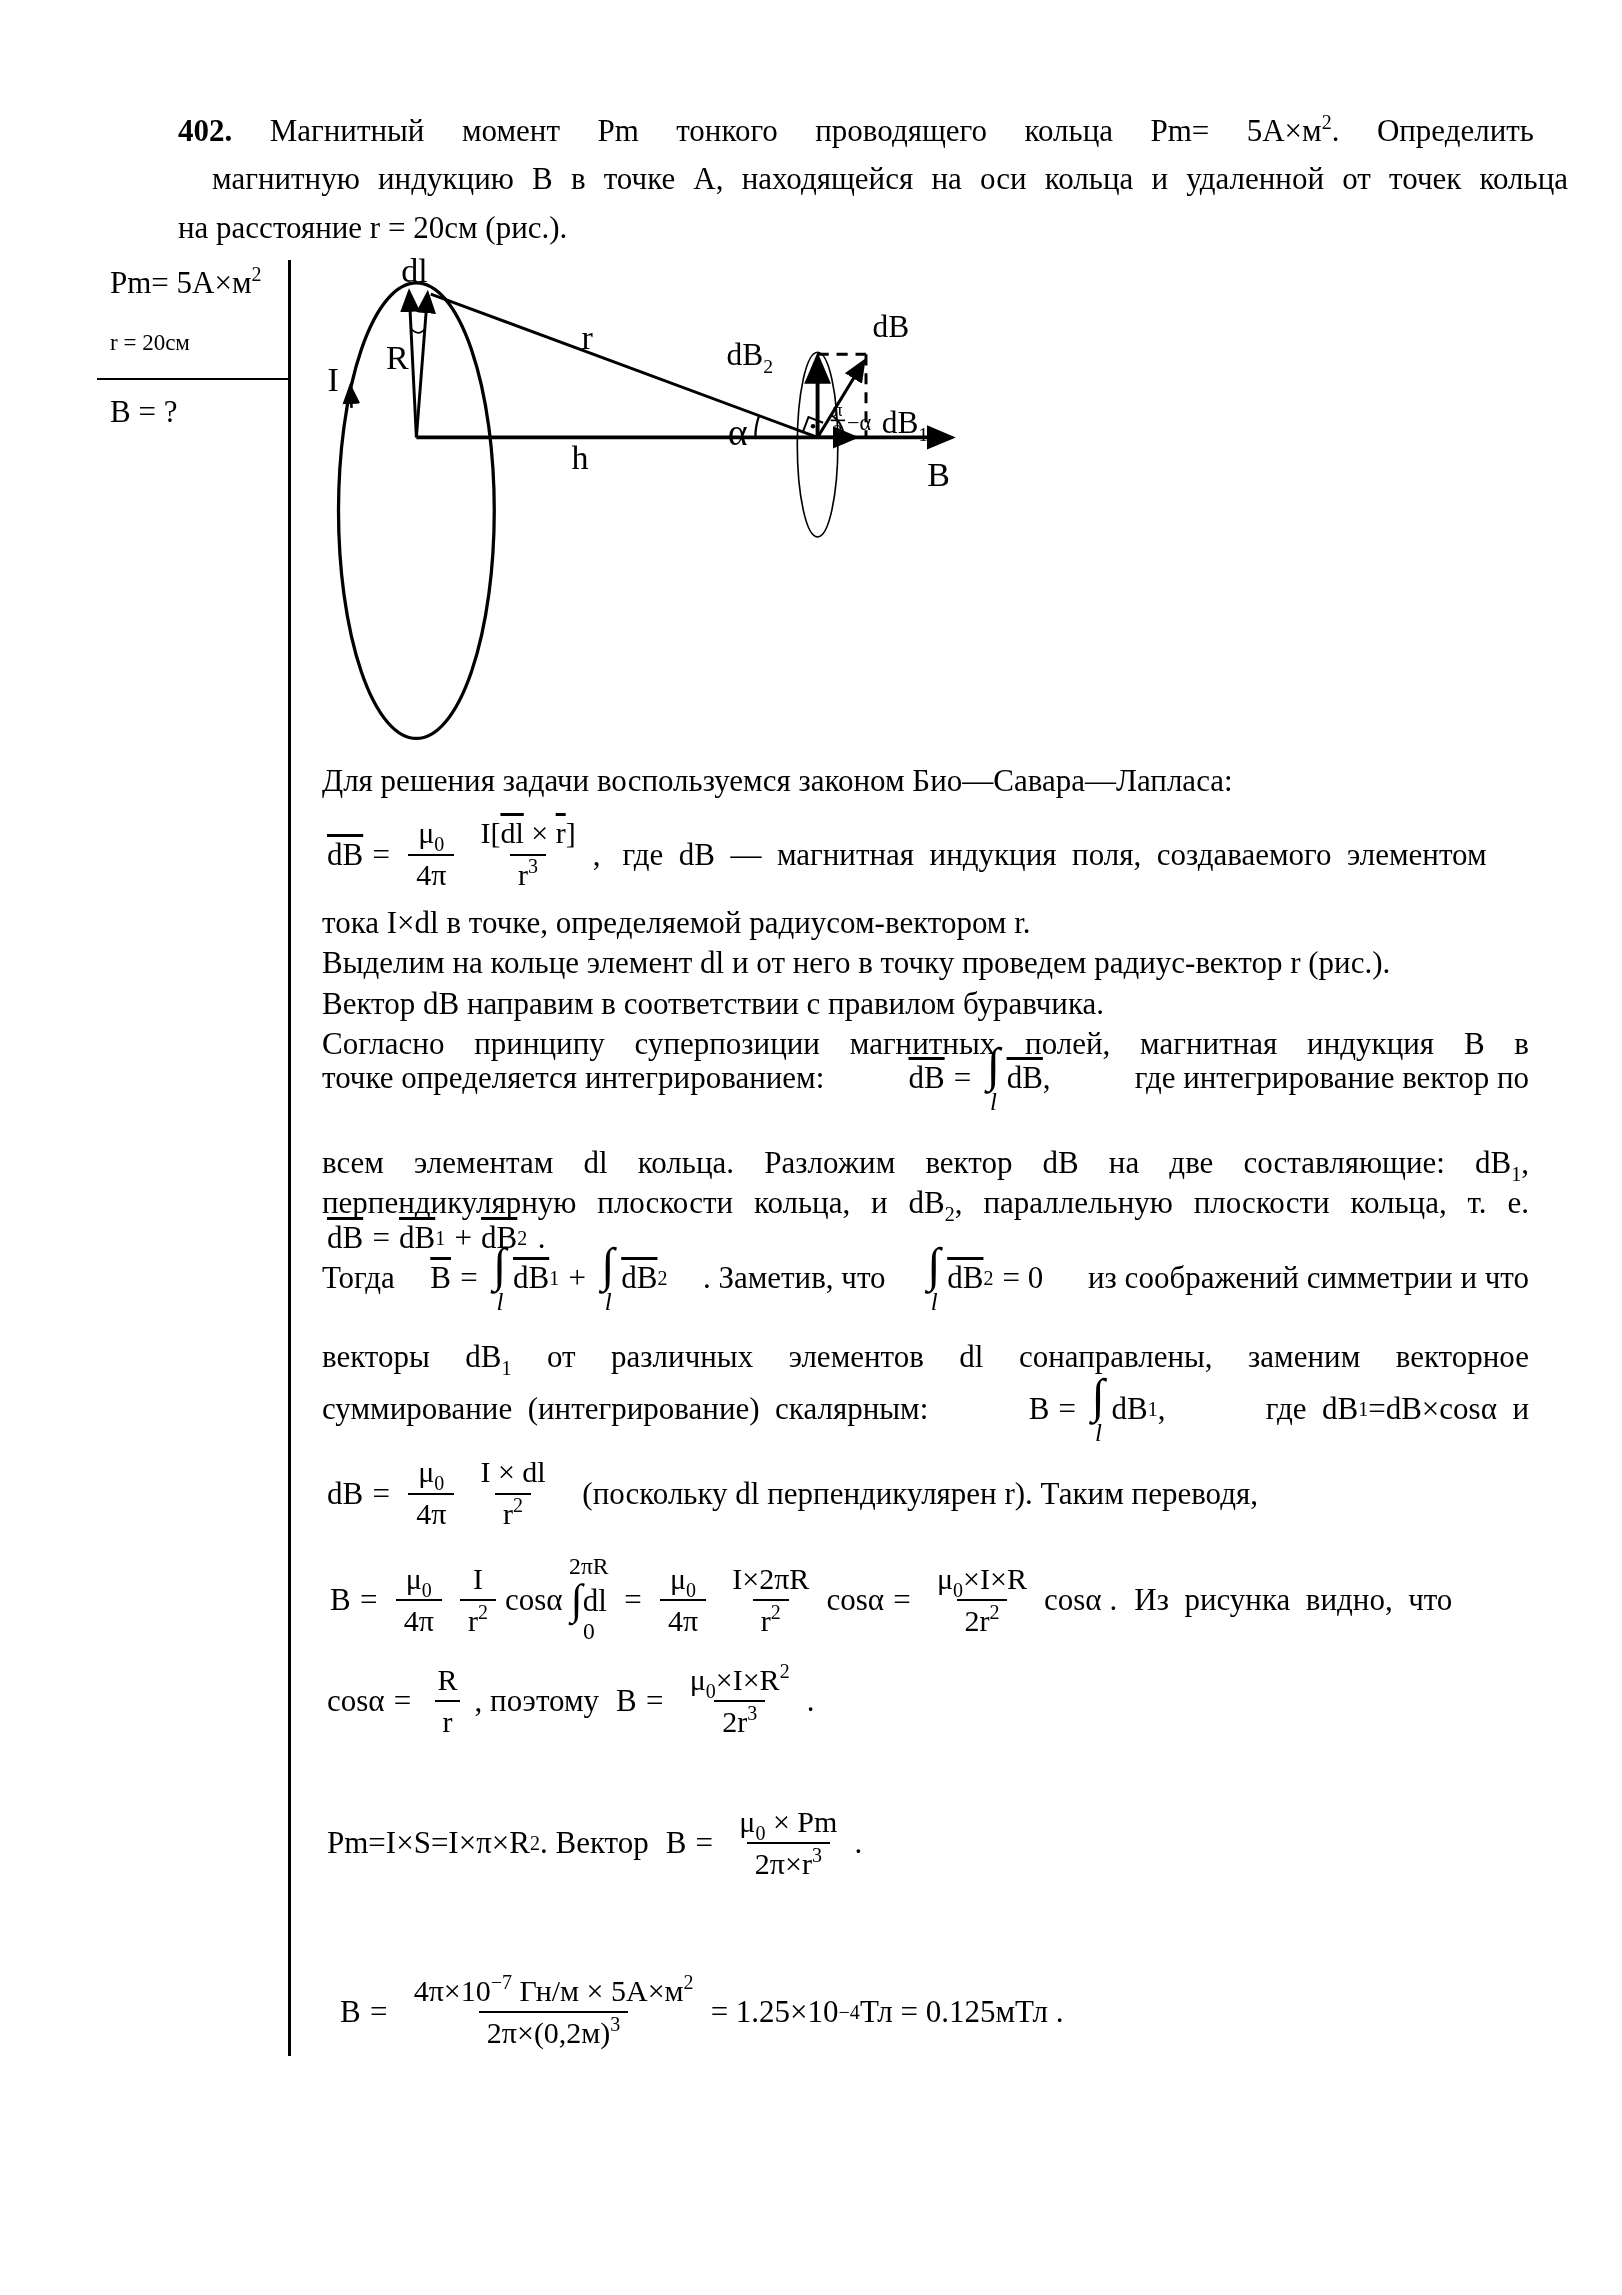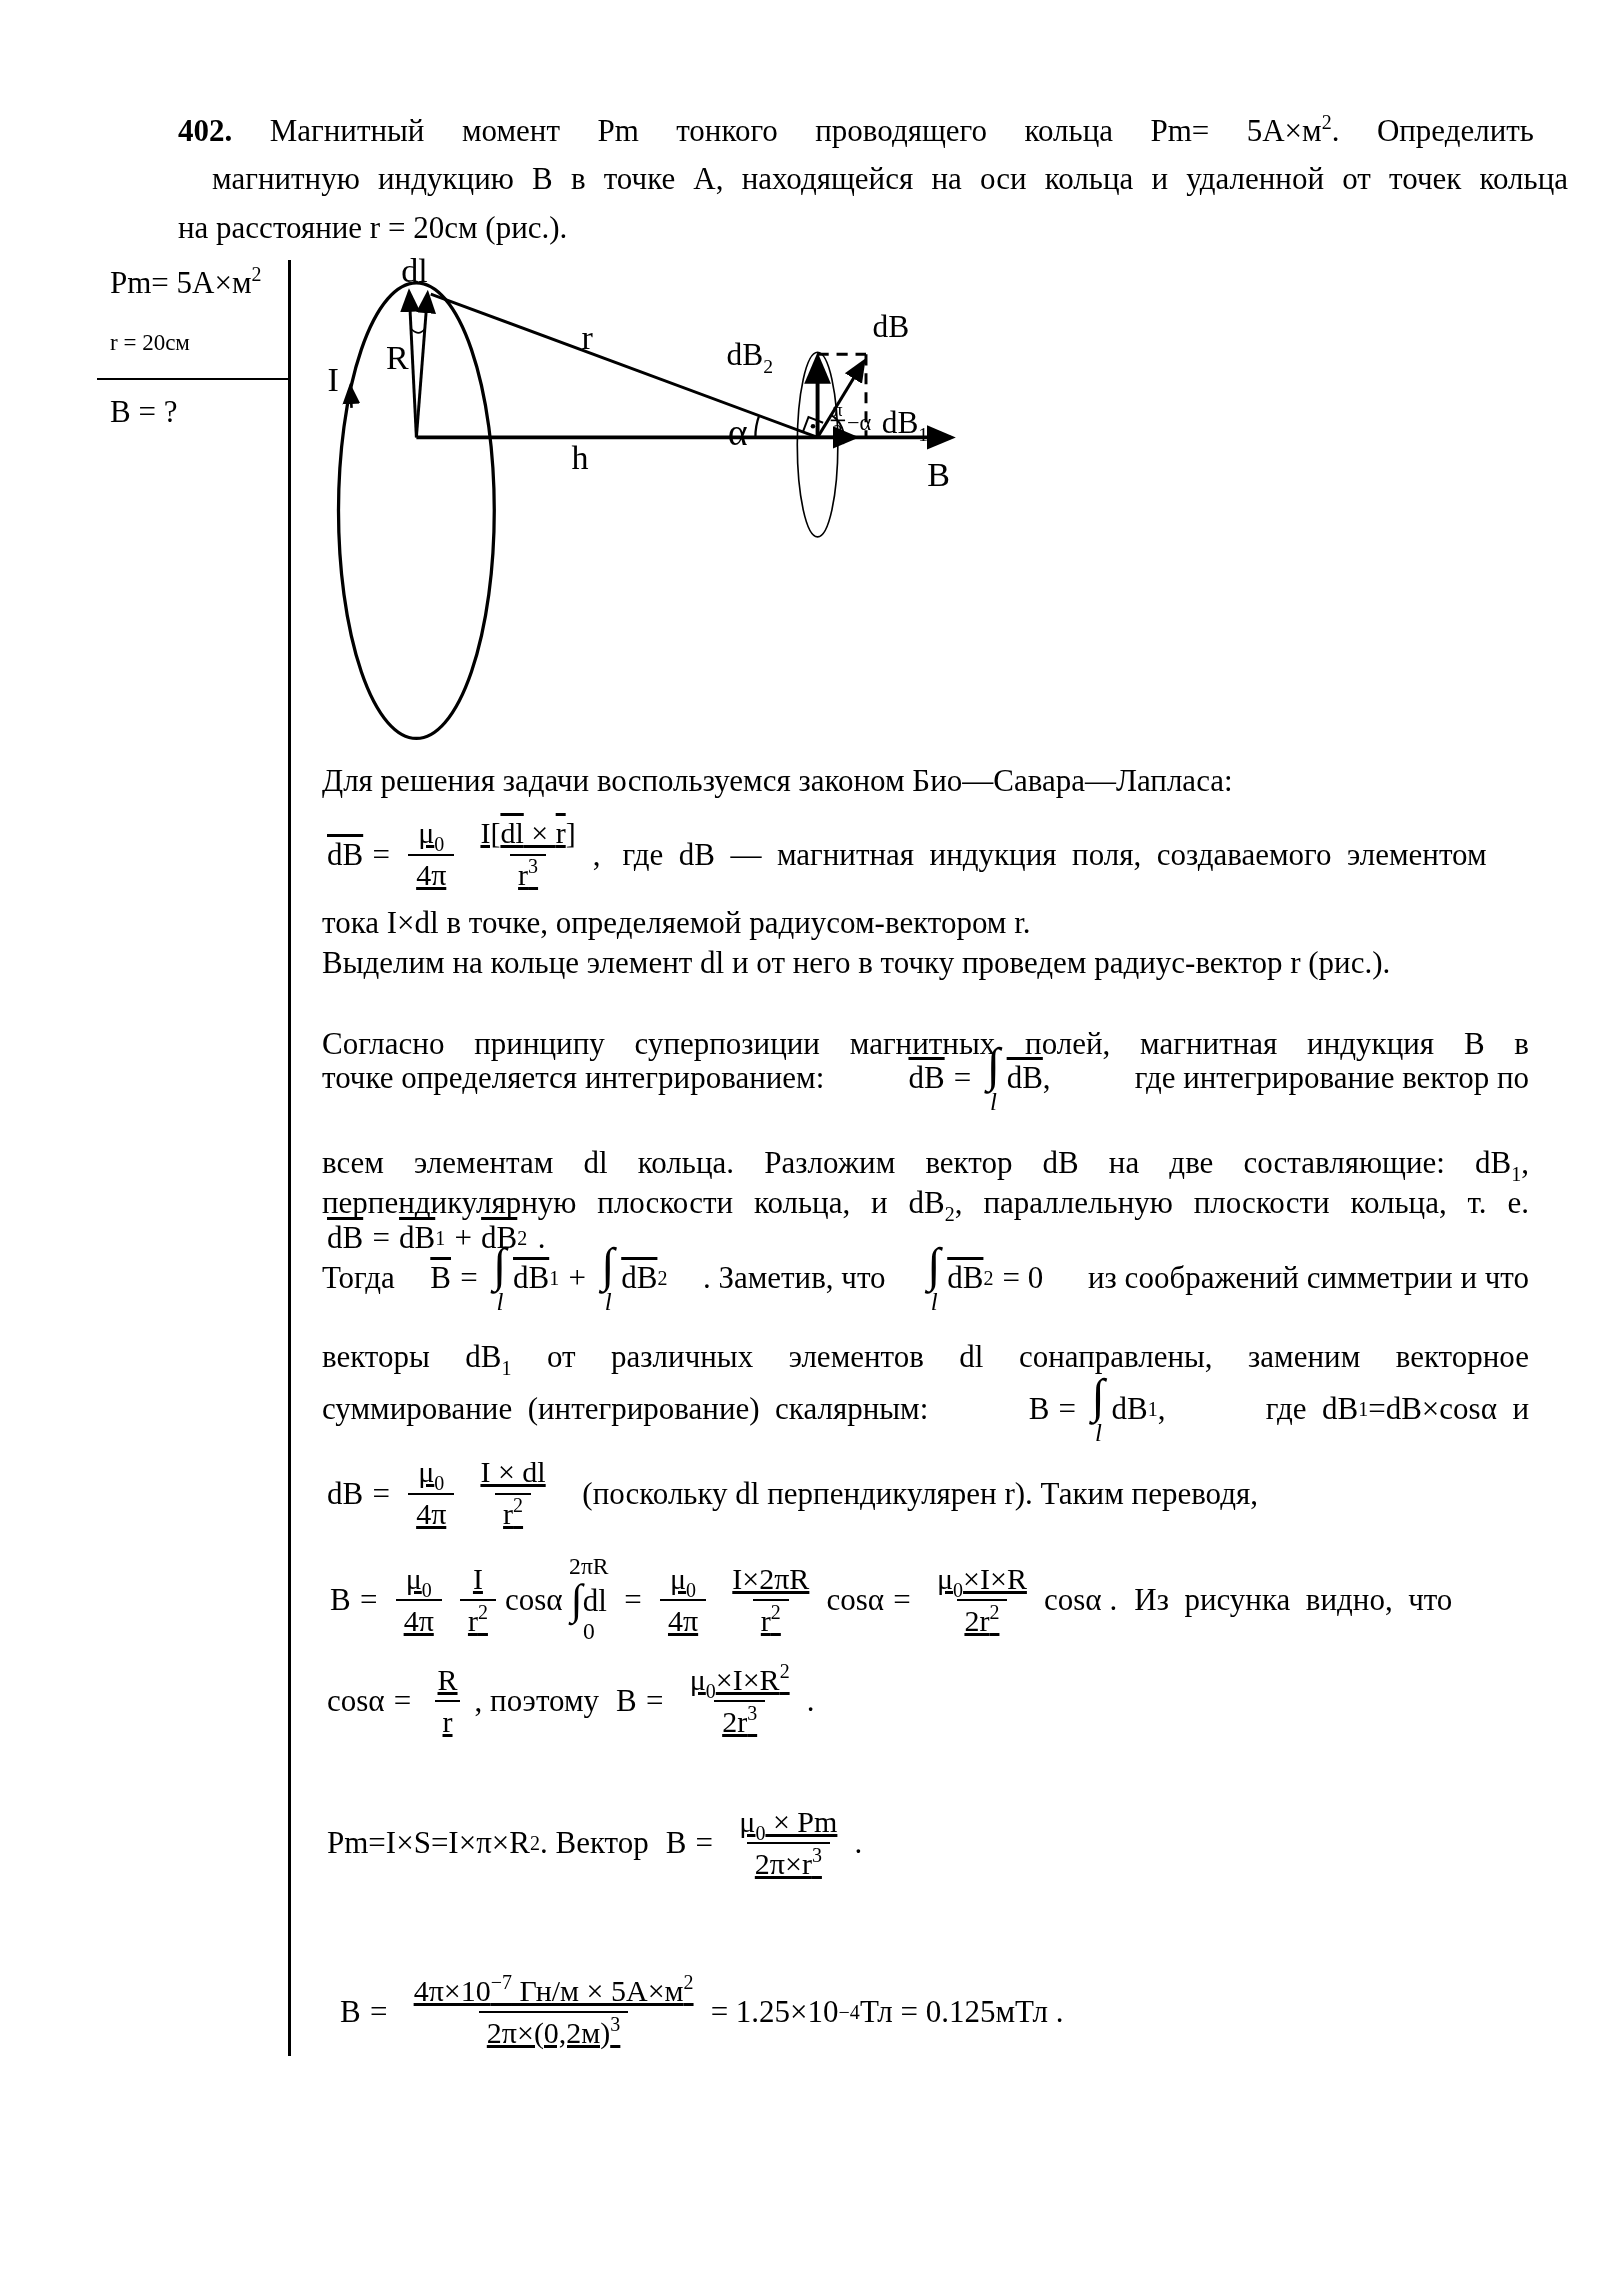--- a/index.html
+++ b/index.html
@@ -4,21 +4,21 @@
 <style>
   html,body{margin:0;padding:0;background:#888;}
   .page{position:relative;width:1623px;height:2295px;background:#ffffff;
         font-family:"Liberation Serif",serif;color:#000;overflow:hidden;}
   .abs{position:absolute;}
   .t{font-size:31px;line-height:41px;white-space:nowrap;}
   .jl{font-size:31px;line-height:41px;text-align:justify;text-align-last:justify;}
   .frow{display:flex;align-items:center;font-size:31px;white-space:pre;}
   .fgrp{display:inline-flex;align-items:center;white-space:pre;}
   .frac{display:inline-flex;flex-direction:column;align-items:center;margin:0 9.2px;}
-  .fn,.fd{padding:2.6px 7.9px;font-size:30px;line-height:1.15;white-space:pre;text-align:right;text-decoration:underline;}
+  .fn,.fd{padding:2.6px 7.9px;font-size:30px;line-height:1.15;white-space:pre;text-align:right;}
   .fd{border-top:2px solid #000;}
   .sp{font-size:20px;vertical-align:super;line-height:0;}
   .sb{font-size:20px;vertical-align:sub;line-height:0;}
   sup.sp{vertical-align:11.8px;}
   sub.sb{vertical-align:-7.9px;}
   .bar{text-decoration:overline;}
   .op{margin:0 9.2px;}
   .icol{display:inline-flex;flex-direction:column;align-items:center;line-height:1;margin:0 6.5px;}
   .isym{font-size:48px;line-height:.95;}
   .iund{font-size:25px;font-style:italic;line-height:1;margin-top:1.3px;}
@@ -100,20 +100,21 @@
   </svg>
 
   <div class="abs t" style="left:322px;top:760px;"><span>Для решения задачи воспользуемся законом Био—Савара—Лапласа:</span></div>
 
   <div class="abs frow" style="left:327px;top:789px;height:131px;">
     <span class="bar">dB</span><span class="op">=</span><span class="frac"><span class="fn"><span>μ</span><sub class="sb">0</sub></span><span class="fd">4π</span></span><span class="frac"><span class="fn"><span>I[</span><span class="bar">dl</span><span> × </span><span class="bar">r</span><span>]</span></span><span class="fd"><span>r</span><sup class="sp">3</sup></span></span><span>,</span><span style="margin-left:22px">где  dB  —  магнитная  индукция  поля,  создаваемого  элементом</span>
   </div>
 
   <div class="abs t" style="left:322px;top:902px;"><span>тока I×dl в точке, определяемой радиусом-вектором r.</span></div>
   <div class="abs t" style="left:322px;top:942px;"><span>Выделим на кольце элемент dl и от него в точку проведем радиус-вектор r (рис.).</span></div>
+  <div class="abs t" style="left:322px;top:983px;"><span>Вектор dB направим в соответствии с правилом буравчика.</span></div>
   <div class="abs jl" style="left:322px;top:1023px;width:1207px;"><span>Согласно принципу суперпозиции  магнитных полей, магнитная индукция В в</span></div>
 
   <div class="abs frow" style="left:322px;top:1042px;width:1207px;justify-content:space-between;">
     <span>точке определяется интегрированием:</span>
     <span class="fgrp"><span class="bar">dB</span><span class="op">=</span><span class="icol"><span class="isym">∫</span><span class="iund">l</span></span><span class="bar">dB</span><span>,</span></span>
     <span>где интегрирование вектор по</span>
   </div>
 
   <div class="abs jl" style="left:322px;top:1142px;width:1207px;"><span>всем элементам dl кольца. Разложим  вектор  dB  на  две  составляющие: dB</span><sub class="sb">1</sub><span>,</span></div>
   <div class="abs jl" style="left:322px;top:1182px;width:1207px;"><span>перпендикулярную плоскости  кольца, и dB</span><sub class="sb">2</sub><span>, параллельную плоскости кольца, т. е.</span></div>

